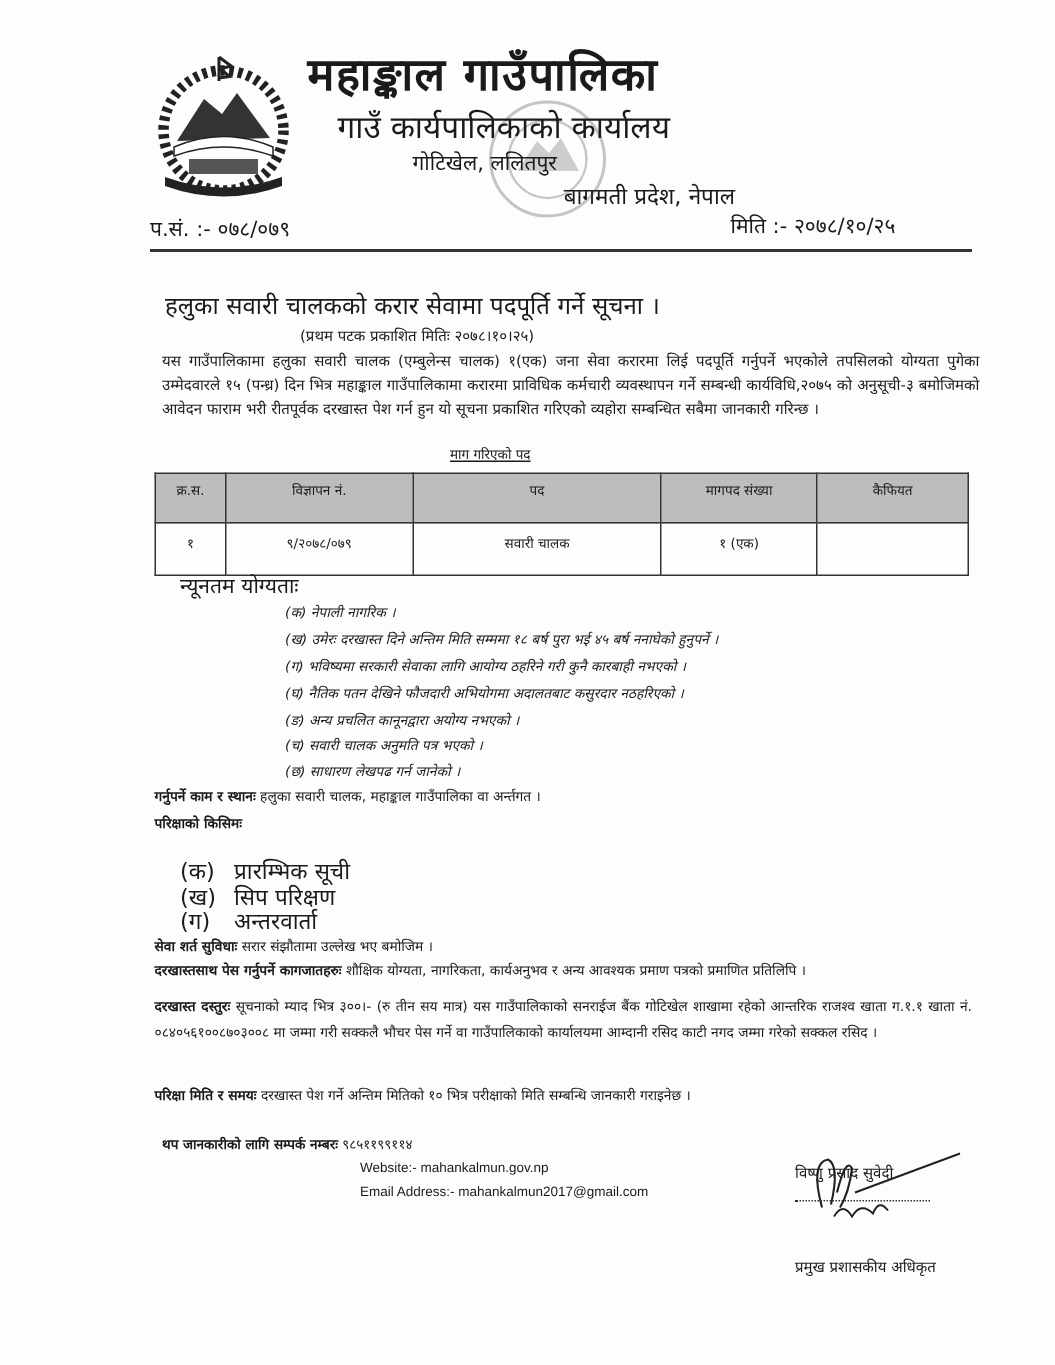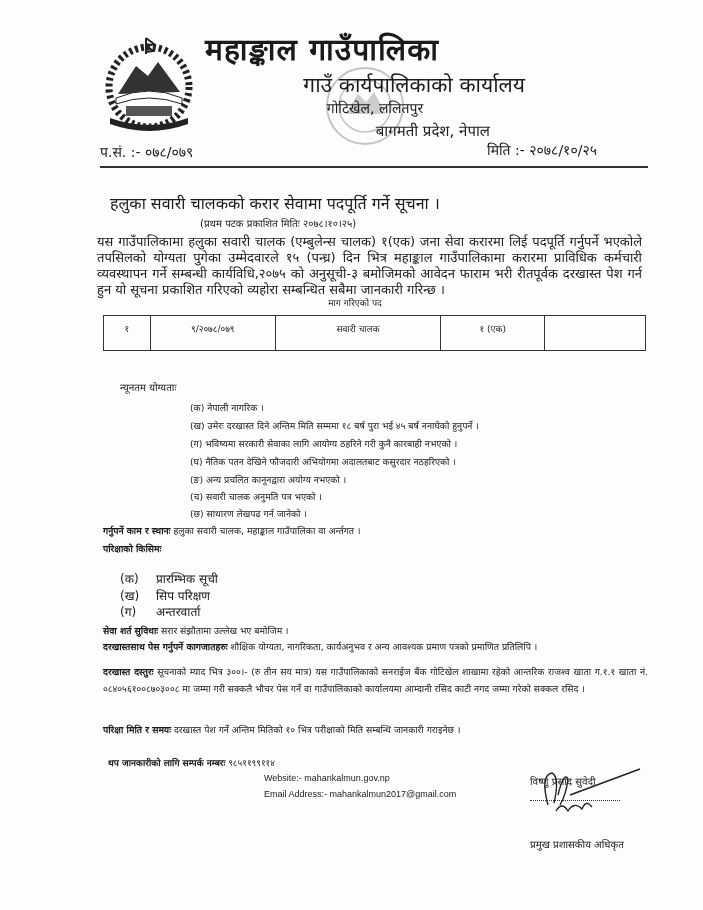--- a/index.html
+++ b/index.html
@@ -3,42 +3,42 @@
 <meta charset="utf-8">
 <style>
   html, body { margin:0; padding:0; }
   body {
     width:703px; height:910px; background:#fdfdfd; position:relative; overflow:hidden;
     font-family:"DejaVu Sans", sans-serif; color:#1a1a1a;
   }
   .abs { position:absolute; }
   .emblem { left:96px; top:32px; width:106px; height:106px; }
   .h-main { left:205px; top:28px; width:330px; text-align:left; font-size:30px; font-weight:bold; letter-spacing:1px; font-family:"DejaVu Serif", serif; }
-  .h-sub1 { left:225px; top:70px; width:300px; text-align:right; font-size:21px; font-family:"DejaVu Serif", serif; }
-  .h-sub2 { left:275px; top:98px; width:200px; text-align:center; font-size:14px; }
+  .h-sub1 { left:225px; top:70px; width:300px; text-align:left; font-size:21px; font-family:"DejaVu Serif", serif; }
+  .h-sub2 { left:275px; top:98px; width:200px; font-size:14px; }
   .h-sub3 { left:260px; top:120px; width:230px; text-align:right; font-size:15px; }
   .stamp { left:300px; top:58px; width:130px; height:110px; opacity:0.28; }
   .refno { left:100px; top:142px; font-size:14px; }
   .date { left:487px; top:140px; font-size:14px; }
   .rule { left:100px; top:166px; width:548px; height:2px; background:#333; }
   .title { left:110px; top:192px; width:500px; font-size:16px; font-family:"DejaVu Serif", serif; }
   .pubdate { left:200px; top:216px; width:320px; text-align:left; font-size:10px; }
-  .para { left:97px; top:234px; width:545px; font-size:13px; line-height:16px; text-align:justify; }
-  .sectitle { left:300px; top:296px; width:110px; text-align:center; font-size:9px; }
+  .para { left:108px; top:234px; width:545px; font-size:10px; line-height:16px; text-align:justify; }
+  .sectitle { left:300px; top:296px; width:110px; font-size:9px; text-decoration:underline; }
   table.posts { position:absolute; left:103px; top:315px; width:543px; border-collapse:collapse; font-size:9px; }
   table.posts td, table.posts th { border:1px solid #333; text-align:center; font-weight:normal; }
   table.posts th { background:#bdbdbd; height:27px; vertical-align:top; padding-top:4px; }
   table.posts td { height:27px; vertical-align:top; padding-top:6px; }
-  .qual-label { left:120px; top:380px; font-size:10px; }
-  .qual { left:190px; font-size:9.2px; }
+  .qual-label { left:120px; top:380px; font-size:14px; }
+  .qual { left:190px; font-size:9.2px;font-style:italic; }
   .s9 { font-size:9.2px; }
-  .exam-item { left:120px; font-size:12px; }
+  .exam-item { left:120px; font-size:15px; }
   .exam-item span.k { display:inline-block; width:36px; }
   .contact { left:108px; top:756px; font-size:9px; }
-  .web { left:264px; font-size:9px; font-family:"Liberation Sans", sans-serif; }
+  .web { left:240px; font-size:9px; font-family:"Liberation Sans", sans-serif; }
   .sig { left:530px; top:765px; width:120px; height:60px; }
   .dots { left:530px; top:800px; width:90px; border-top:1.5px dotted #333; }
   .signame { left:530px; top:774px; font-size:10px; }
   .sigrole { left:530px; top:837px; font-size:10px; }
 </style>
 </head>
 <body>
 
 <svg class="abs emblem" viewBox="0 0 106 106">
   <circle cx="53" cy="55" r="40" fill="none" stroke="#222" stroke-width="7" stroke-dasharray="3 3"></circle>
@@ -71,20 +71,27 @@
 <div class="abs sectitle">माग गरिएको पद</div>
 <table class="posts">
   <colgroup>
       <col style="width:47px">
       <col style="width:125px">
       <col style="width:166px">
       <col style="width:104px">
       <col style="width:101px">
     </colgroup>
   <tbody>
+      <tr>
+    <th>क्र.स.</th>
+    <th>विज्ञापन नं.</th>
+    <th>पद</th>
+    <th>मागपद संख्या</th>
+    <th>कैफियत</th>
+  </tr>
   <tr>
     <td>१</td>
     <td>९/२०७८/०७९</td>
     <td>सवारी चालक</td>
     <td>१ (एक)</td>
     <td></td>
   </tr>
 </tbody>
   </table>
 

